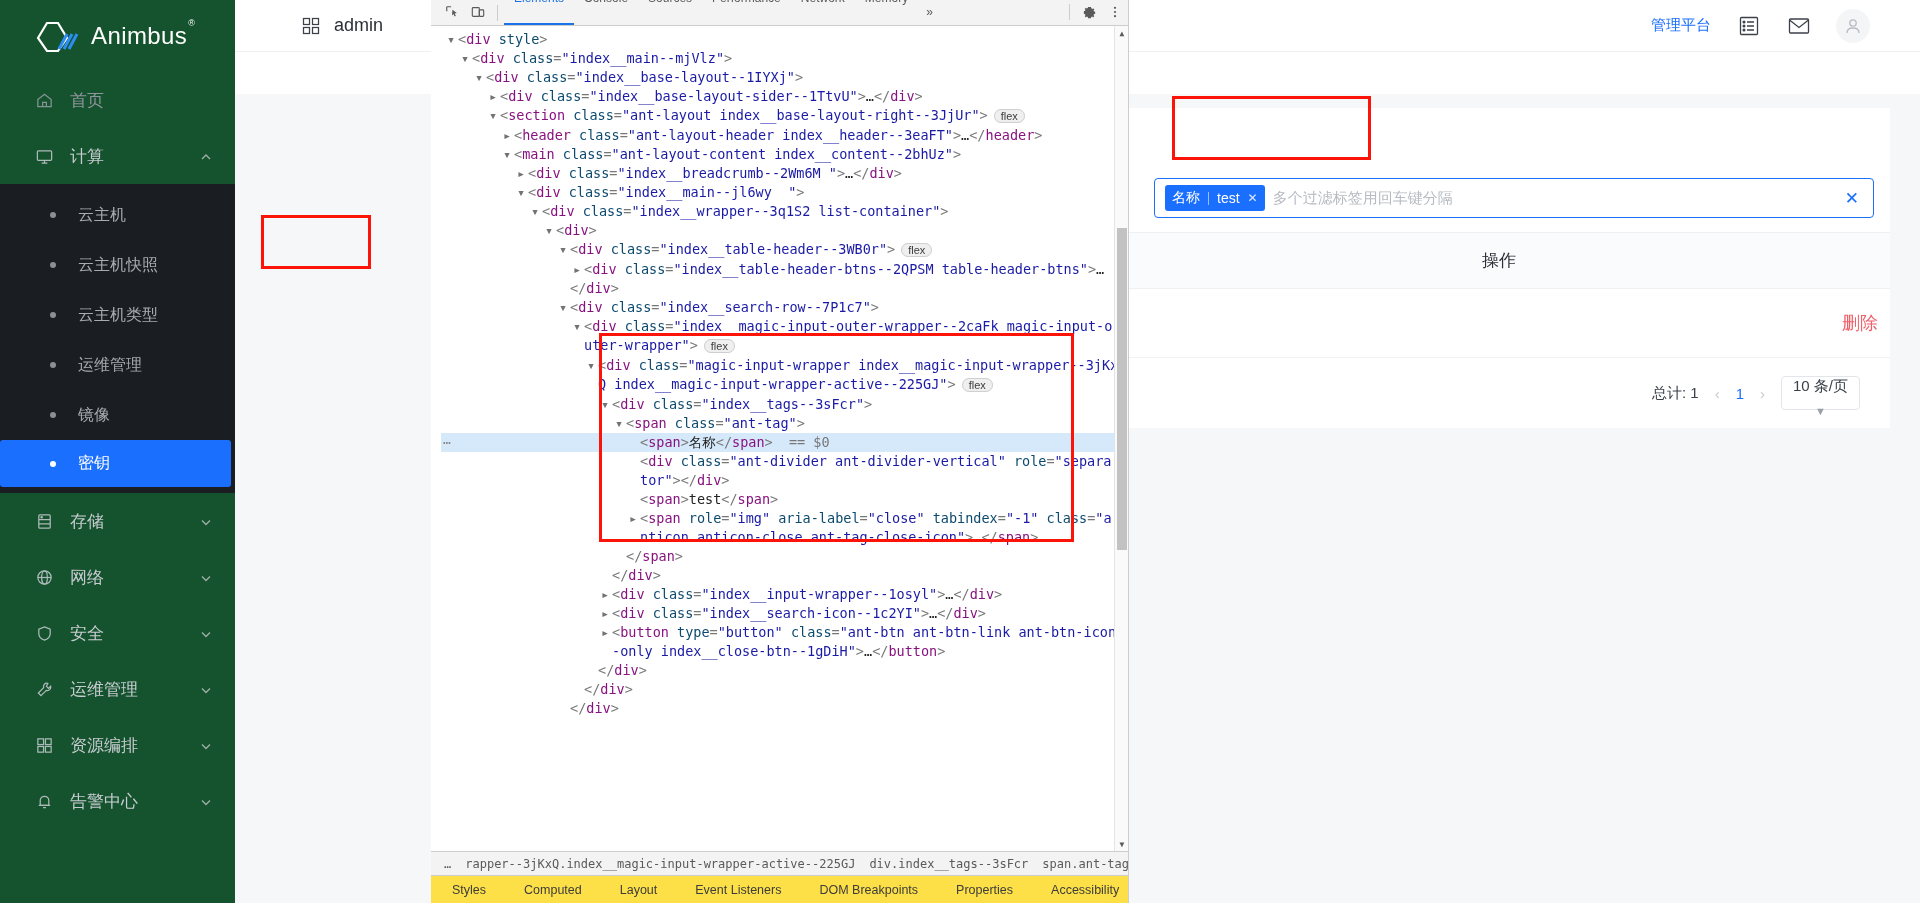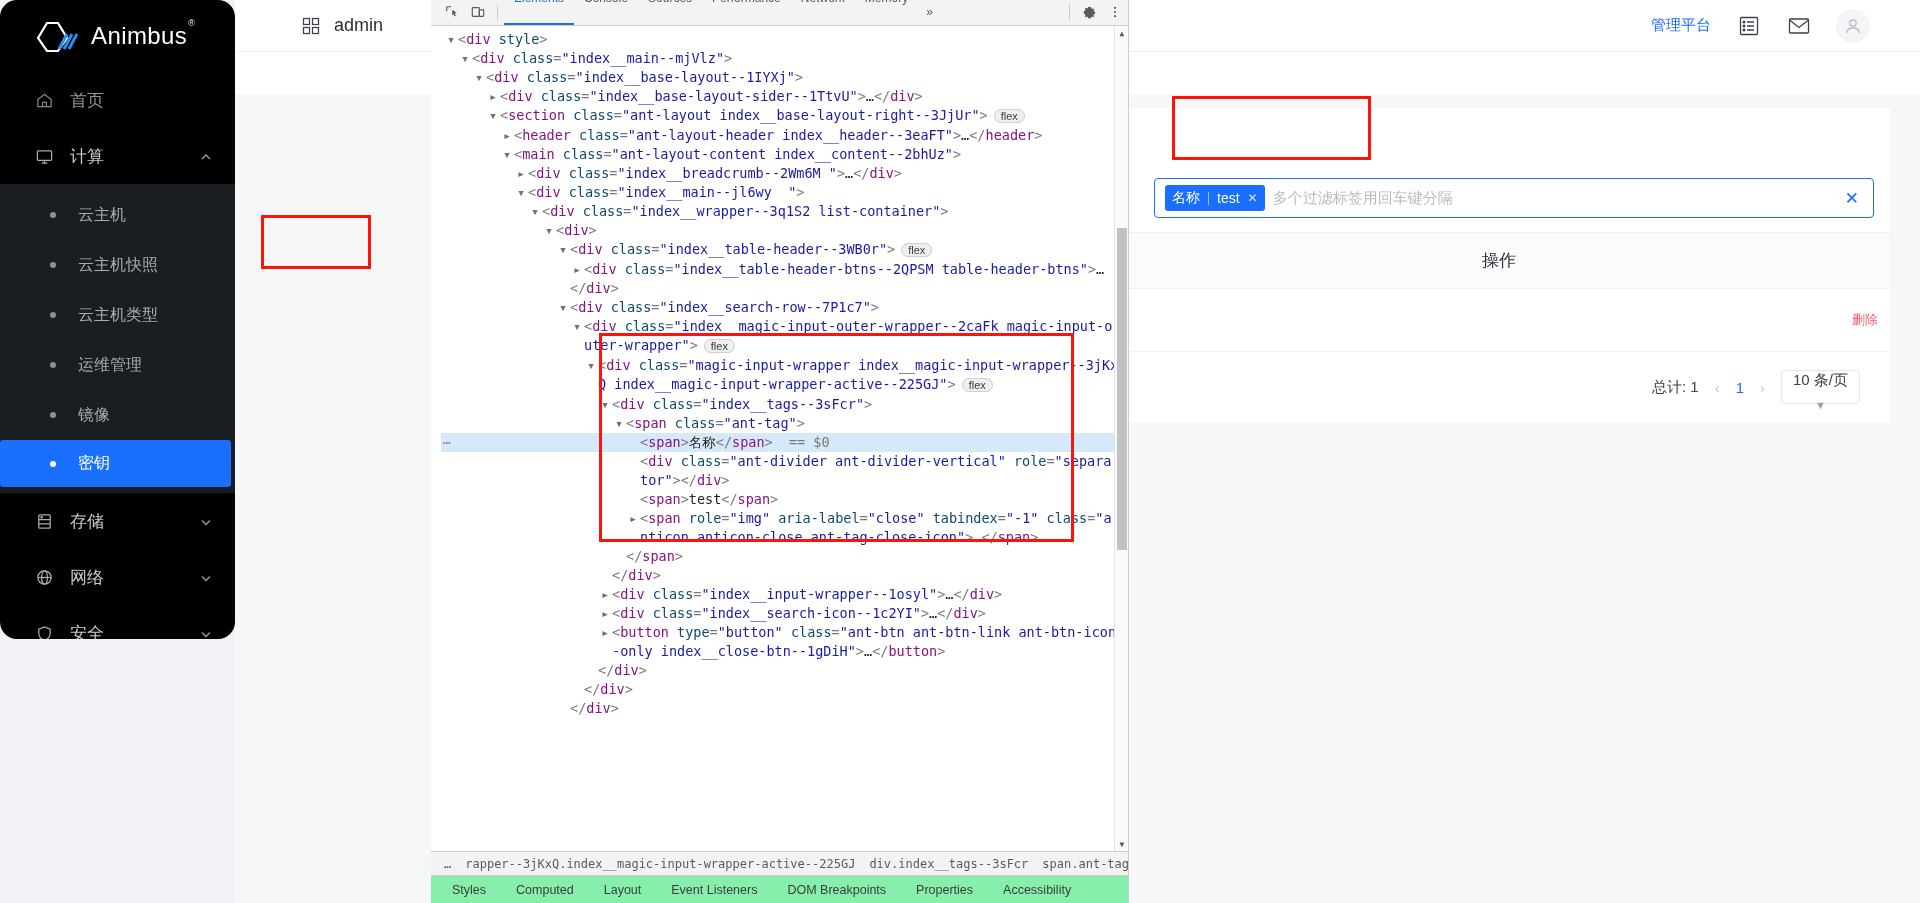--- a/index.html
+++ b/index.html
@@ -3,22 +3,22 @@
 <meta charset="utf-8">
 <style>
   * { box-sizing: border-box; margin:0; padding:0; }
   html,body { width:1920px; height:903px; overflow:hidden; background:#fff;
     font-family:"Liberation Sans", sans-serif; }
 
   
   #app { position:absolute; inset:0; display:flex; background:#f0f2f5; }
 
   
-  .sidebar { width:235px; flex:0 0 235px; background:#000000; color:#c2c6cc;
-    position:relative; z-index:1; height:639px; overflow:hidden;border-radius:17px; }
+  .sidebar { width:235px; flex:0 0 235px; background:#14532d; color:#c2c6cc;
+    position:relative; z-index:1; height:903px; overflow:hidden; }
   .logo-row { height:72px; display:flex; align-items:center; padding-left:34px; gap:11px; }
   .logo-mark { width:46px; height:34px; position:relative; flex:0 0 46px; }
   .logo-text { font-size:24px; color:#fff; letter-spacing:.4px; position:relative; }
   .logo-text sup { font-size:9px; position:relative; top:-9px; left:1px; }
 
   .menu-item { height:56px; display:flex; align-items:center; padding:0 22px 0 34px;
     font-size:17px; color:#c8ccd2; cursor:pointer; gap:16px; }
   .menu-item .mi-ico { width:20px; height:20px; flex:0 0 20px; display:flex;
     align-items:center; justify-content:center; opacity:.85; }
   .menu-item .mi-label { flex:1; }
@@ -72,21 +72,21 @@
     display:flex; align-items:center; padding:0 7px; gap:8px; font-size:14px; }
   .tag .divider { width:1px; height:13px; background:rgba(255,255,255,.55); }
   .tag .tagclose { font-size:12px; opacity:.85; cursor:pointer; }
   .mi-placeholder { color:#b6bbc2; font-size:15px; flex:1; }
   .mi-close { color:#1b6fff; font-size:17px; cursor:pointer; padding-right:4px; }
 
   .tbl { width:100%; border-collapse:collapse; table-layout:fixed; }
   .tbl th { background:#fafbfc; font-size:17px; color:#2b2f36; font-weight:normal;
     text-align:left; padding:16px 12px; border-top:1px solid #eef0f3;
     border-bottom:1px solid #eef0f3; }
-  .tbl td { font-size:13px; padding:22px 12px; border-bottom:1px solid #f0f2f5;
+  .tbl td { font-size:18px; padding:22px 12px; border-bottom:1px solid #f0f2f5;
     color:#2b2f36; }
   .ck { width:17px; height:17px; border:1px solid #d4d8de; border-radius:2px;
     display:inline-block; background:#fff; cursor:pointer; vertical-align:middle; }
   .sorter { display:inline-flex; flex-direction:column; gap:1px; margin-left:6px;
     vertical-align:middle; }
   .sorter i { width:0;height:0;border-left:4px solid transparent;
     border-right:4px solid transparent; }
   .sorter .up { border-bottom:5px solid #bfc4ca; }
   .sorter .dn { border-top:5px solid #bfc4ca; }
   .link-blue { color:#1b6fff; cursor:pointer; }
@@ -146,23 +146,23 @@
   .dt-scroll .up,.dt-scroll .dn { width:14px; height:14px; display:flex;
     align-items:center; justify-content:center; color:#5a5a5a; font-size:8px; }
   .dt-scroll .dn { position:absolute; bottom:0; }
   .dt-scroll .thumb { position:absolute; left:2px; top:202px; width:10px;
     height:322px; background:#c2c2c2; border-radius:0; }
 
   .dt-crumb { height:24px; border-top:1px solid #cdcdcd; background:#f3f3f3;
     display:flex; align-items:center; font-size:12px; color:#5a5a5a;
     font-family:"DejaVu Sans Mono", monospace; padding-left:6px; gap:0; }
   .dt-crumb .seg { padding:0 7px; white-space:nowrap; cursor:pointer; }
-  .dt-bottom { height:28px; background:#86efac; border-top:1px solid #cdcdcd;
+  .dt-bottom { height:28px; background:#fde047; border-top:1px solid #cdcdcd;
     display:flex; align-items:center; font-family:"Liberation Sans", sans-serif;
-    font-size:12.5px; color:#3c3c3c; padding-left:10px; gap:8px; }
+    font-size:12.5px; color:#3c3c3c; padding-left:10px; gap:16px; }
   .dt-bottom .bt { padding:0 11px; cursor:pointer; white-space:nowrap; }
 
   
   .redbox { position:absolute; border:3px solid #fc1408; z-index:30;
     pointer-events:none; }
 </style>
 </head>
 <body>
 
 <div id="app">

